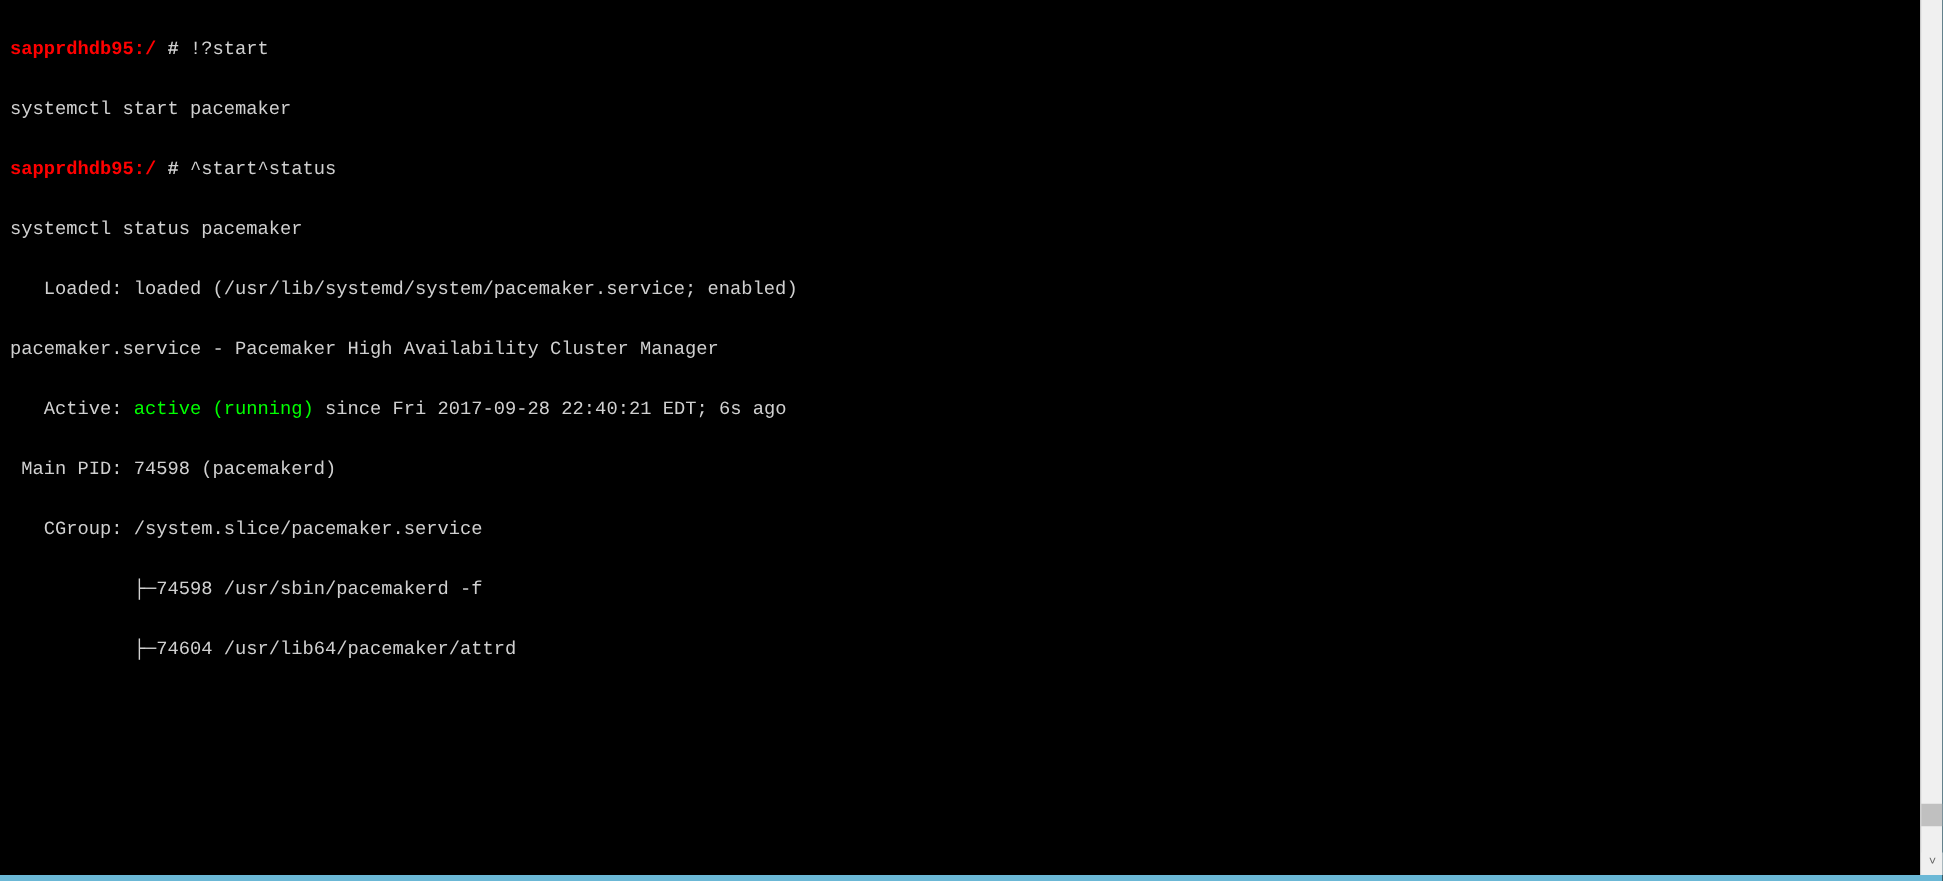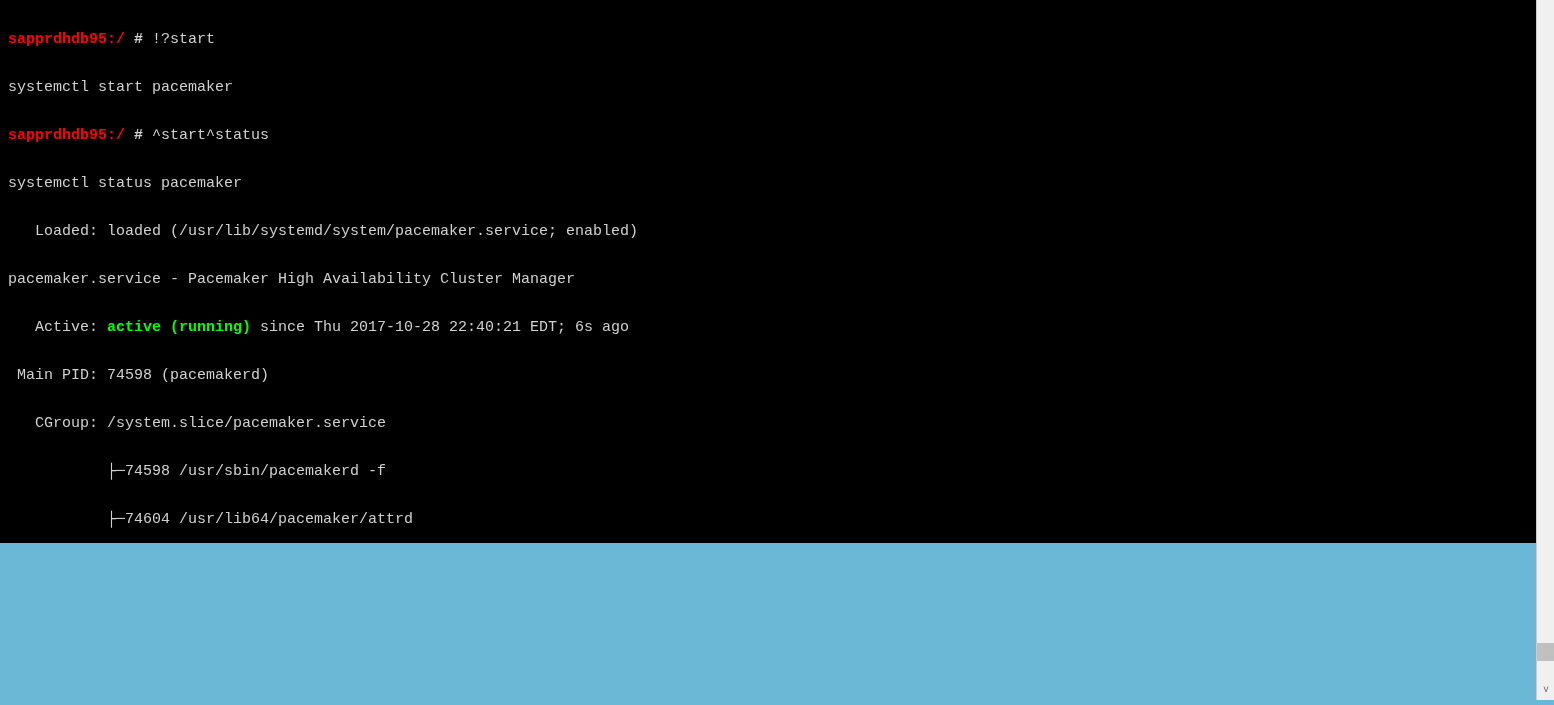--- a/index.html
+++ b/index.html
@@ -14,41 +14,41 @@
       line-height: 1.6;
       width: 1554px;
       height: 705px;
       padding: 0;
       position: relative;
     }
     .terminal-container {
       background: #000;
       color: #d0d0d0;
       width: 1536px;
-      height: 543px;
+      height: 700px;
       margin-left: 0;
       padding: 4px 8px;
       overflow: hidden;
       white-space: pre;
       position: relative;
     }
     .prompt-red {
       color: #ff0000;
       font-weight: bold;
     }
     .prompt-hash {
       color: #d0d0d0;
       font-weight: bold;
     }
     .white {
       color: #d0d0d0;
     }
     .green {
       color: #00ff00;
-      font-weight: bold;
+      font-weight: normal;
     }
     .line {
       display: block;
     }
     .scrollbar-wrapper {
       position: absolute;
       right: 0;
       top: 0;
       width: 18px;
       height: 700px;
@@ -83,21 +83,21 @@
 </head>
 <body>
 
 <div class="terminal-container">
 <span class="line"><span class="prompt-red">sapprdhdb95:/</span><span class="prompt-hash"> # </span><span class="white">!?start</span></span>
 <span class="line white">systemctl start pacemaker</span>
 <span class="line"><span class="prompt-red">sapprdhdb95:/</span><span class="prompt-hash"> # </span><span class="white">^start^status</span></span>
 <span class="line white">systemctl status pacemaker</span>
 <span class="line white">   Loaded: loaded (/usr/lib/systemd/system/pacemaker.service; enabled)</span>
 <span class="line white">pacemaker.service - Pacemaker High Availability Cluster Manager</span>
-<span class="line"><span class="white">   Active: </span><span class="green">active (running)</span><span class="white"> since Thu 2017-10-28 22:40:21 EDT; 6s ago</span></span>
+<span class="line"><span class="white">   Active: </span><span class="green">active (running)</span><span class="white"> since Fri 2017-09-28 22:40:21 EDT; 6s ago</span></span>
 <span class="line white"> Main PID: 74598 (pacemakerd)</span>
 <span class="line white">   CGroup: /system.slice/pacemaker.service</span>
 <span class="line white">           ├─74598 /usr/sbin/pacemakerd -f</span>
 <span class="line white">           ├─74604 /usr/lib64/pacemaker/attrd</span>
 
 
 <span class="line white"></span>
 
 
 

